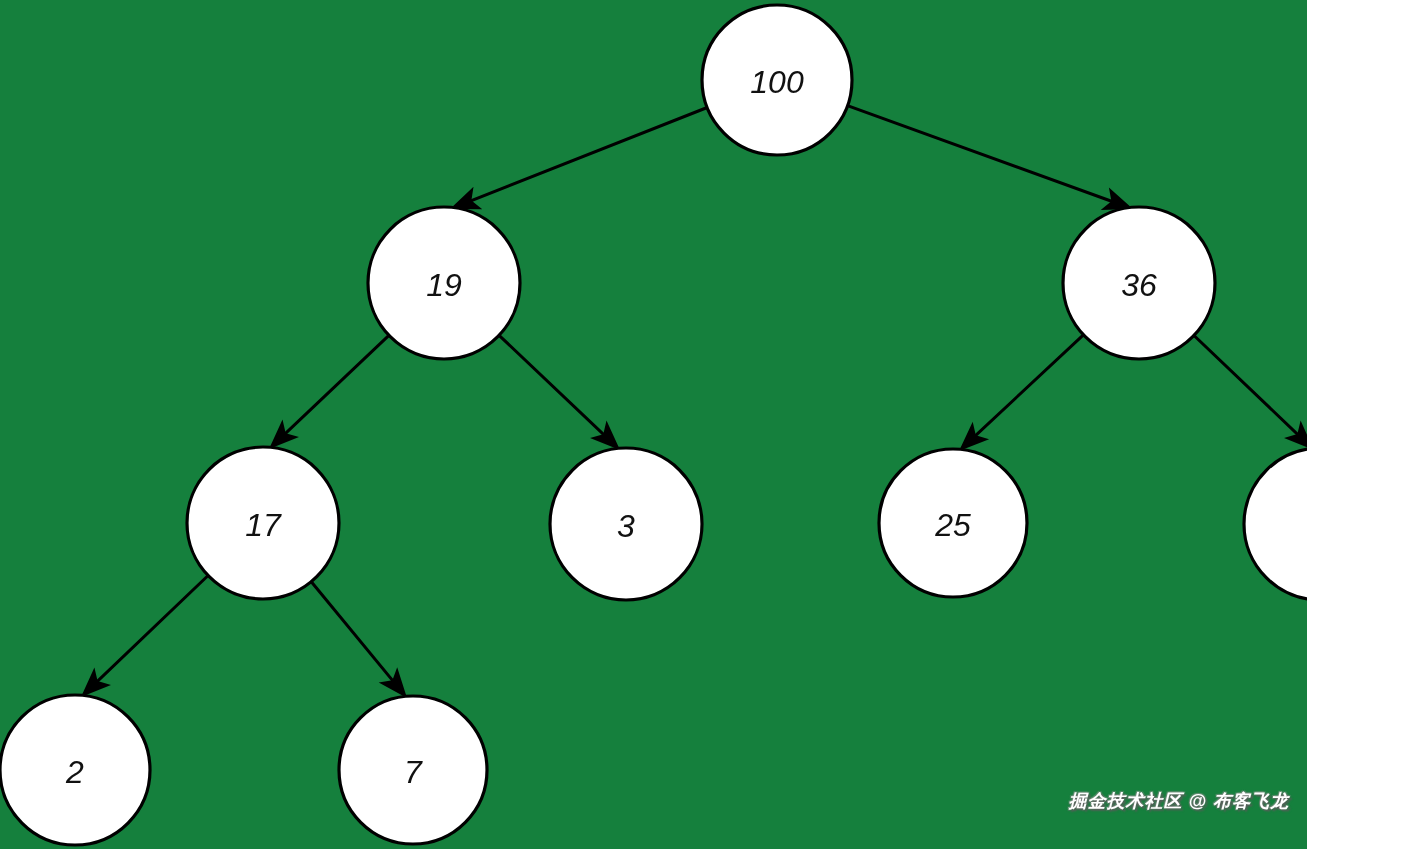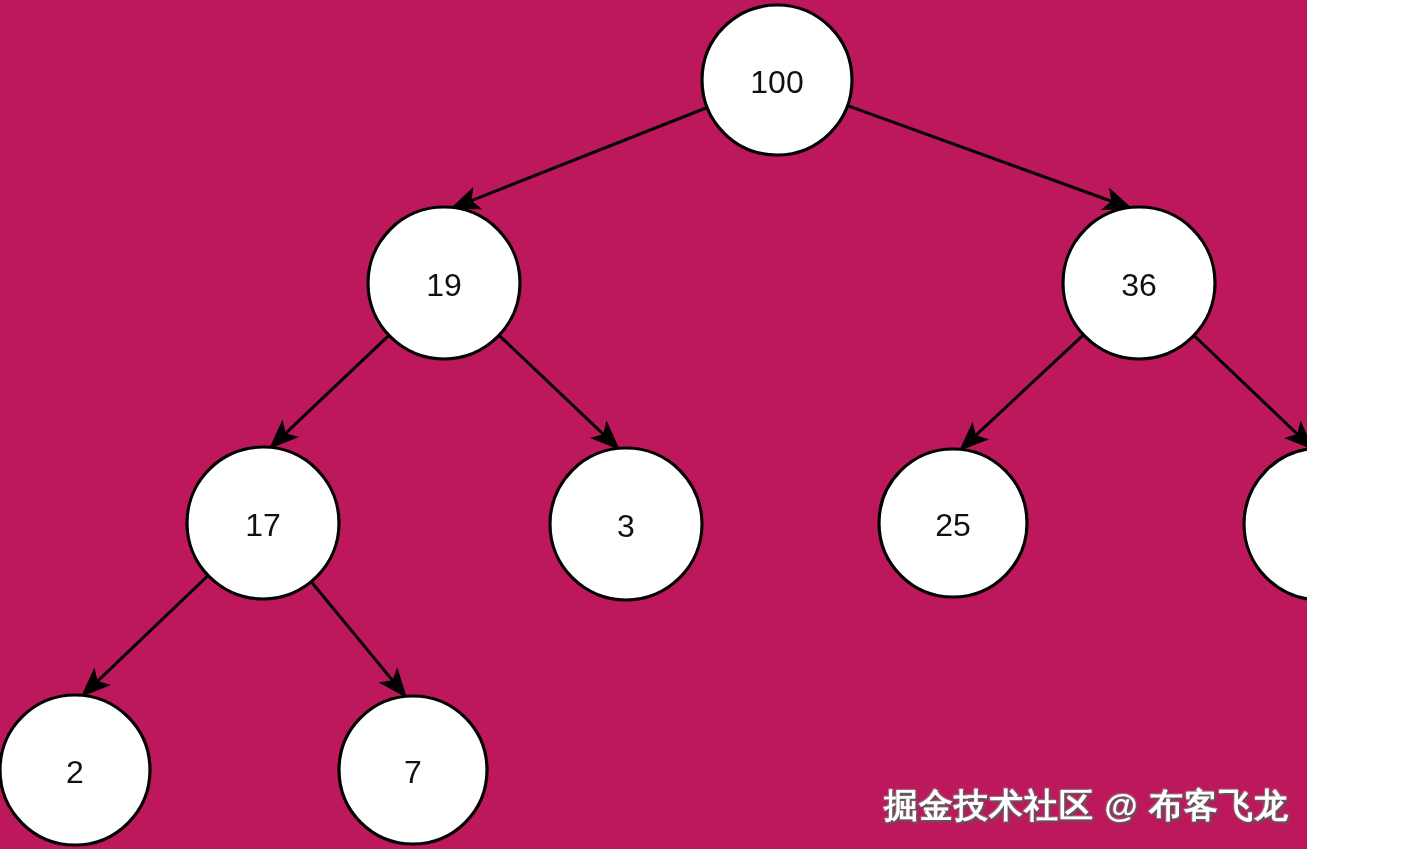--- a/index.html
+++ b/index.html
@@ -5,22 +5,23 @@
   html, body {
     margin: 0;
     padding: 0;
     background: #ffffff;
     font-family: "Liberation Sans", "DejaVu Sans", sans-serif;
   }
   .canvas {
     position: relative;
     width: 1307px;
     height: 849px;
-    background: #be185d;
+    background: #15803d;
     overflow: hidden;
+    font-style: italic;
   }
   svg.tree {
     position: absolute;
     left: 0;
     top: 0;
     width: 1401px;
     height: 849px;
   }
   svg.tree circle {
     fill: #ffffff;
@@ -40,22 +41,22 @@
     fill: #111111;
     font-family: "Liberation Sans", "DejaVu Sans", sans-serif;
     font-size: 32px;
     font-weight: 500;
     text-anchor: middle;
     dominant-baseline: central;
   }
   .watermark {
     position: absolute;
     right: 18px;
-    bottom: 20px;
-    font-size: 34px;
+    bottom: 36px;
+    font-size: 18px;
     font-weight: bold;
     letter-spacing: 1px;
     color: #ffffff;
     text-shadow:
       2px 2px 2px rgba(90, 90, 90, 0.95),
       -1px -1px 1px rgba(150, 150, 150, 0.55),
       1px -1px 1px rgba(150, 150, 150, 0.45),
       -1px 1px 1px rgba(120, 120, 120, 0.6);
     user-select: none;
     white-space: nowrap;

